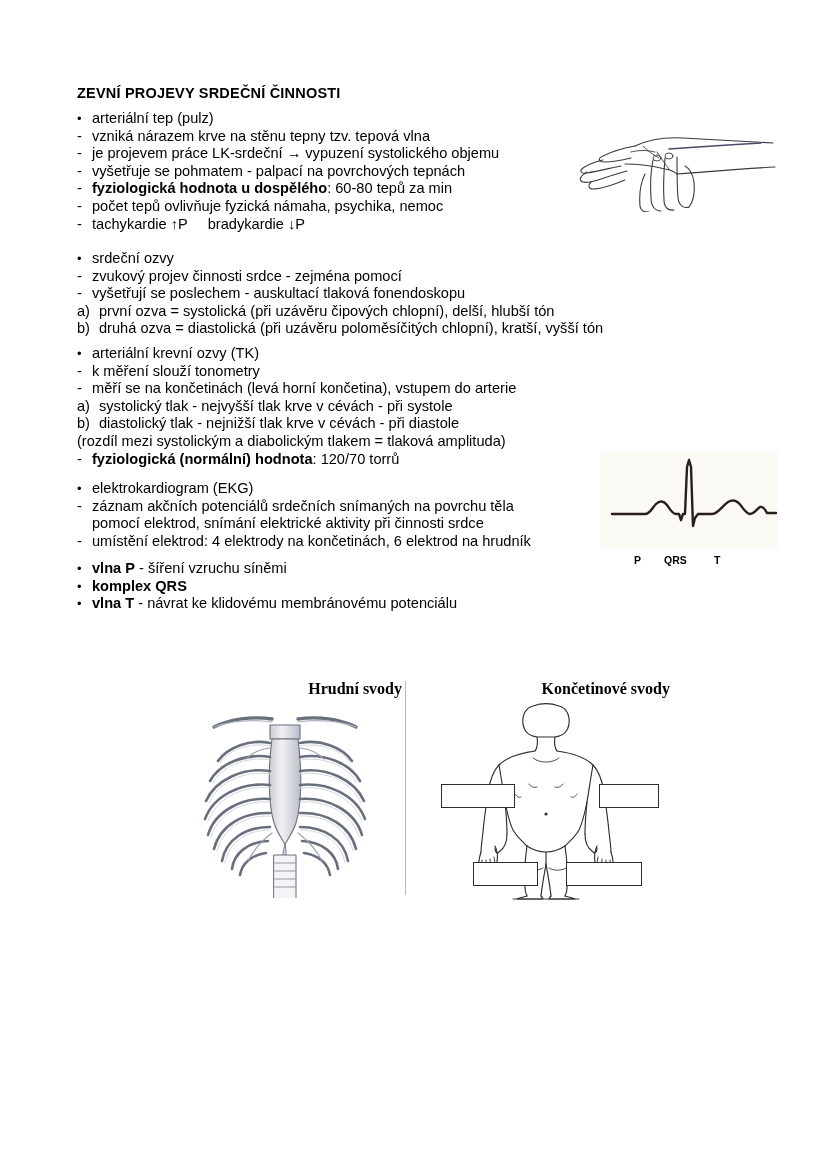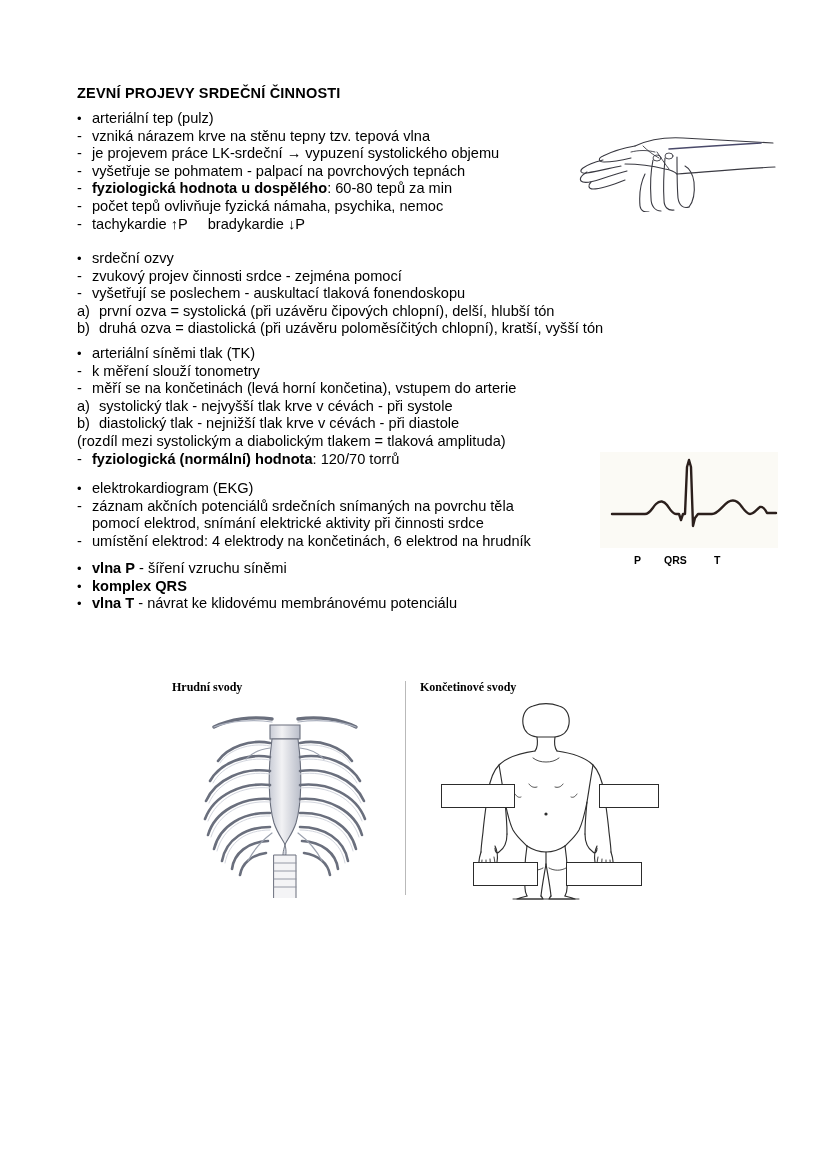--- a/index.html
+++ b/index.html
@@ -100,22 +100,22 @@
     left: 405px;
     top: 681px;
     width: 1px;
     height: 214px;
     background: #b9b9b9;
   }
   .fig-caption {
     position: absolute;
     font-family: "Liberation Serif", serif;
     font-weight: bold;
-    font-size: 12px;
-    text-align: left;
+    font-size: 16px;
+    text-align: right;
   }
   .cap-left  { left: 172px; top: 680px; width: 230px; }
   .cap-right { left: 420px; top: 680px; width: 250px; }
 
   .thorax-fig {
     position: absolute;
     left: 196px;
     top: 703px;
     width: 178px;
     height: 195px;
@@ -196,21 +196,21 @@
     </div>
     <div class="line">
       <span class="mark alpha">b)</span>
       <span class="txt">druhá ozva = diastolická (při uzávěru poloměsíčitých chlopní), kratší, vyšší tón</span>
     </div>
   </div>
 
   <div class="block" style="top:345px;">
     <div class="line hdg">
       <span class="mark bullet">•</span>
-      <span class="txt">arteriální síněmi tlak (TK)</span>
+      <span class="txt">arteriální krevní ozvy (TK)</span>
     </div>
     <div class="line">
       <span class="mark dash">-</span>
       <span class="txt">k měření slouží tonometry</span>
     </div>
     <div class="line">
       <span class="mark dash">-</span>
       <span class="txt">měří se na končetinách (levá horní končetina), vstupem do arterie</span>
     </div>
     <div class="line">

